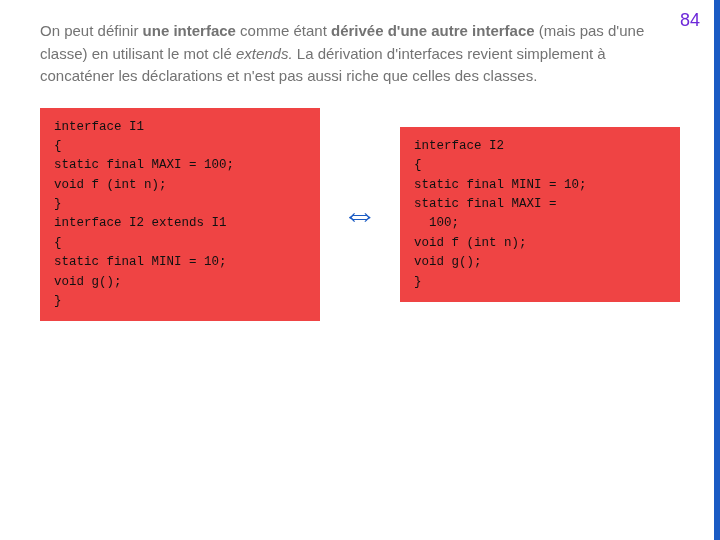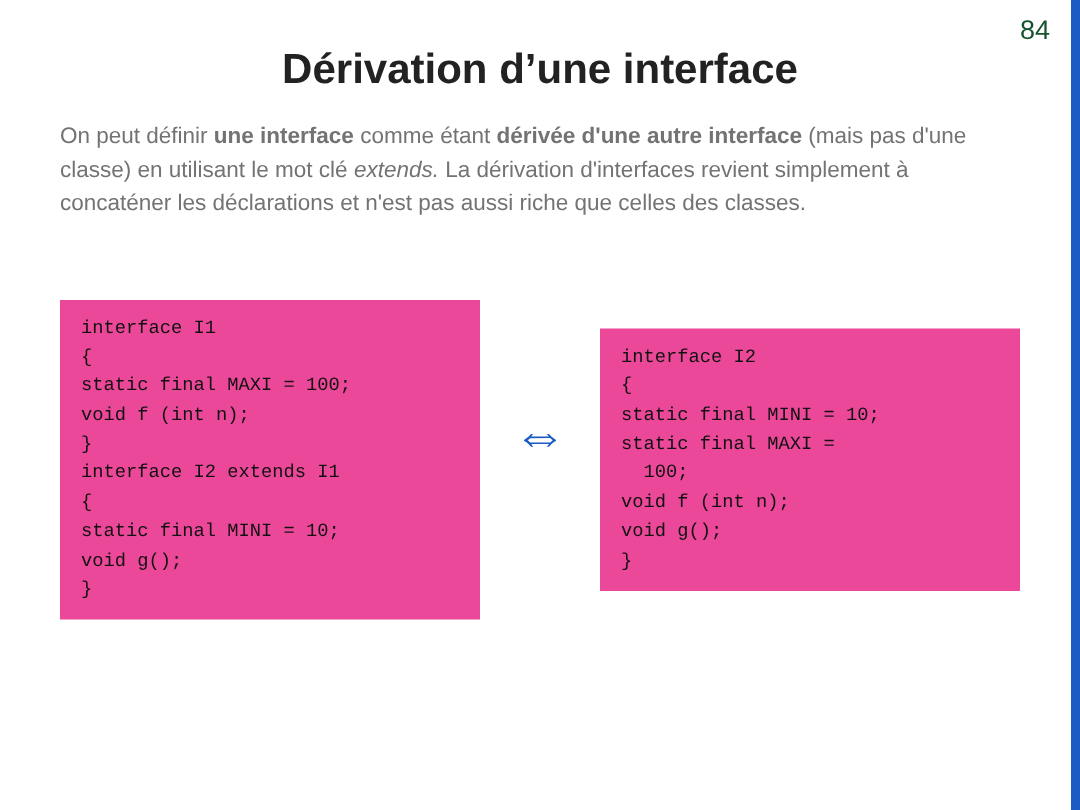--- a/index.html
+++ b/index.html
@@ -23,21 +23,21 @@
       background: #ffffff;
       position: relative;
       padding: 20px 40px 30px 40px;
     }
 
     .page-number {
       position: absolute;
       top: 10px;
       right: 20px;
       font-size: 18px;
-      color: #14532d;
+      color: #6d28d9;
       font-weight: normal;
     }
 
     .slide-title {
       text-align: center;
       font-size: 28px;
       font-weight: bold;
       color: #222;
       margin-top: 10px;
       margin-bottom: 18px;
@@ -60,29 +60,28 @@
 
     .code-section {
       display: flex;
       flex-direction: row;
       align-items: center;
       gap: 10px;
       margin-top: 4px;
     }
 
     .code-block {
-      background: #ec4899;
+      background: #ef4444;
       font-family: 'Courier New', Courier, monospace;
       font-size: 12.5px;
       padding: 10px 14px;
       line-height: 1.55;
       color: #111;
       white-space: pre;
       flex: 1;
-      margin-top: 32px;
     }
 
     .arrow-container {
       display: flex;
       align-items: center;
       justify-content: center;
       width: 60px;
       flex-shrink: 0;
     }
 
@@ -103,21 +102,20 @@
   </style>
 </head>
 <body>
 
 <div class="slide">
 
   <div class="slide-line"></div>
 
   <div class="page-number">84</div>
 
-  <h1 class="slide-title">Dérivation d’une interface</h1>
 
   <p class="intro-text">
     <span>On peut définir </span><strong>une interface</strong><span> comme étant </span><strong>dérivée d'une autre interface</strong><span> (mais pas d'une classe) en utilisant le mot clé </span><em>extends.</em><span> La dérivation d'interfaces revient simplement à concaténer les déclarations et n'est pas aussi riche que celles des classes.</span>
   </p>
 
   <div class="code-section">
 
     <div class="code-block">interface I1
 {
 static final MAXI = 100;

